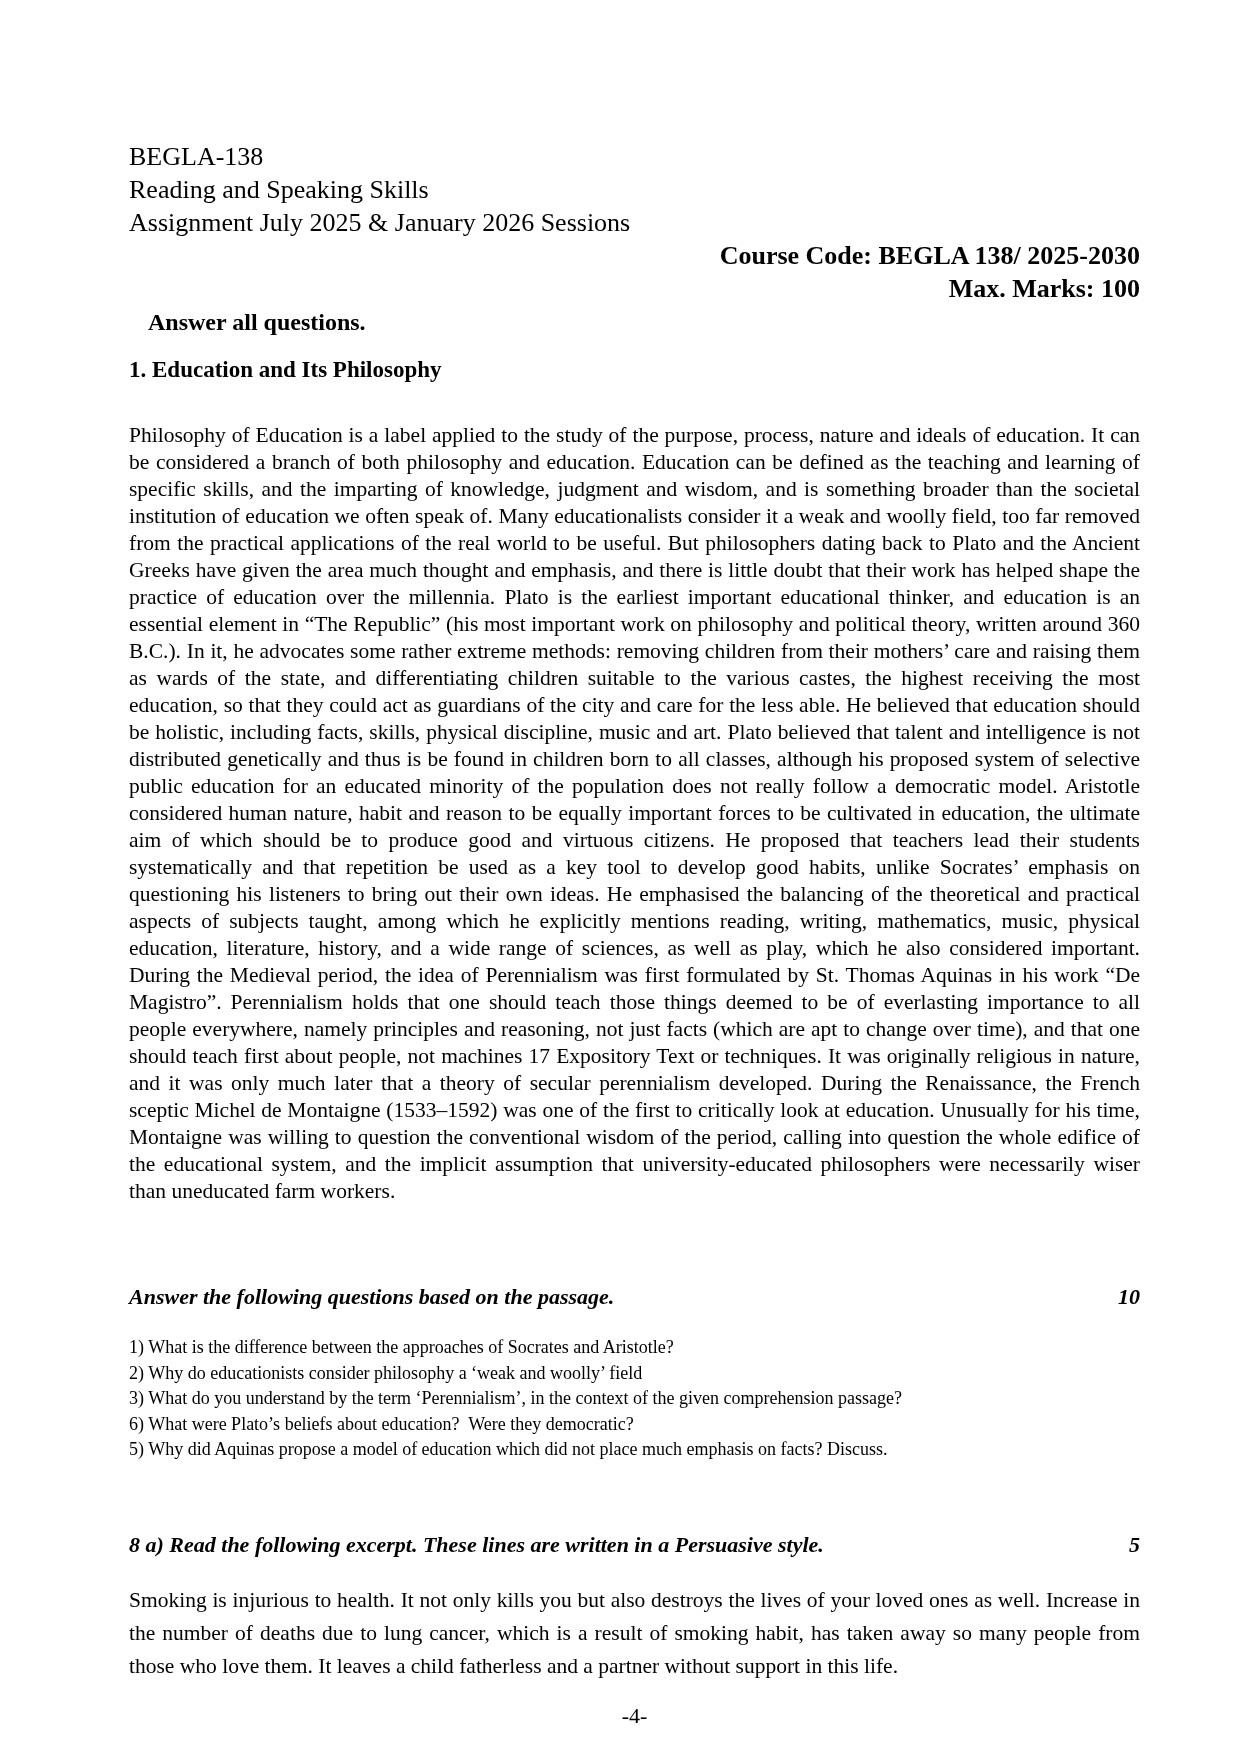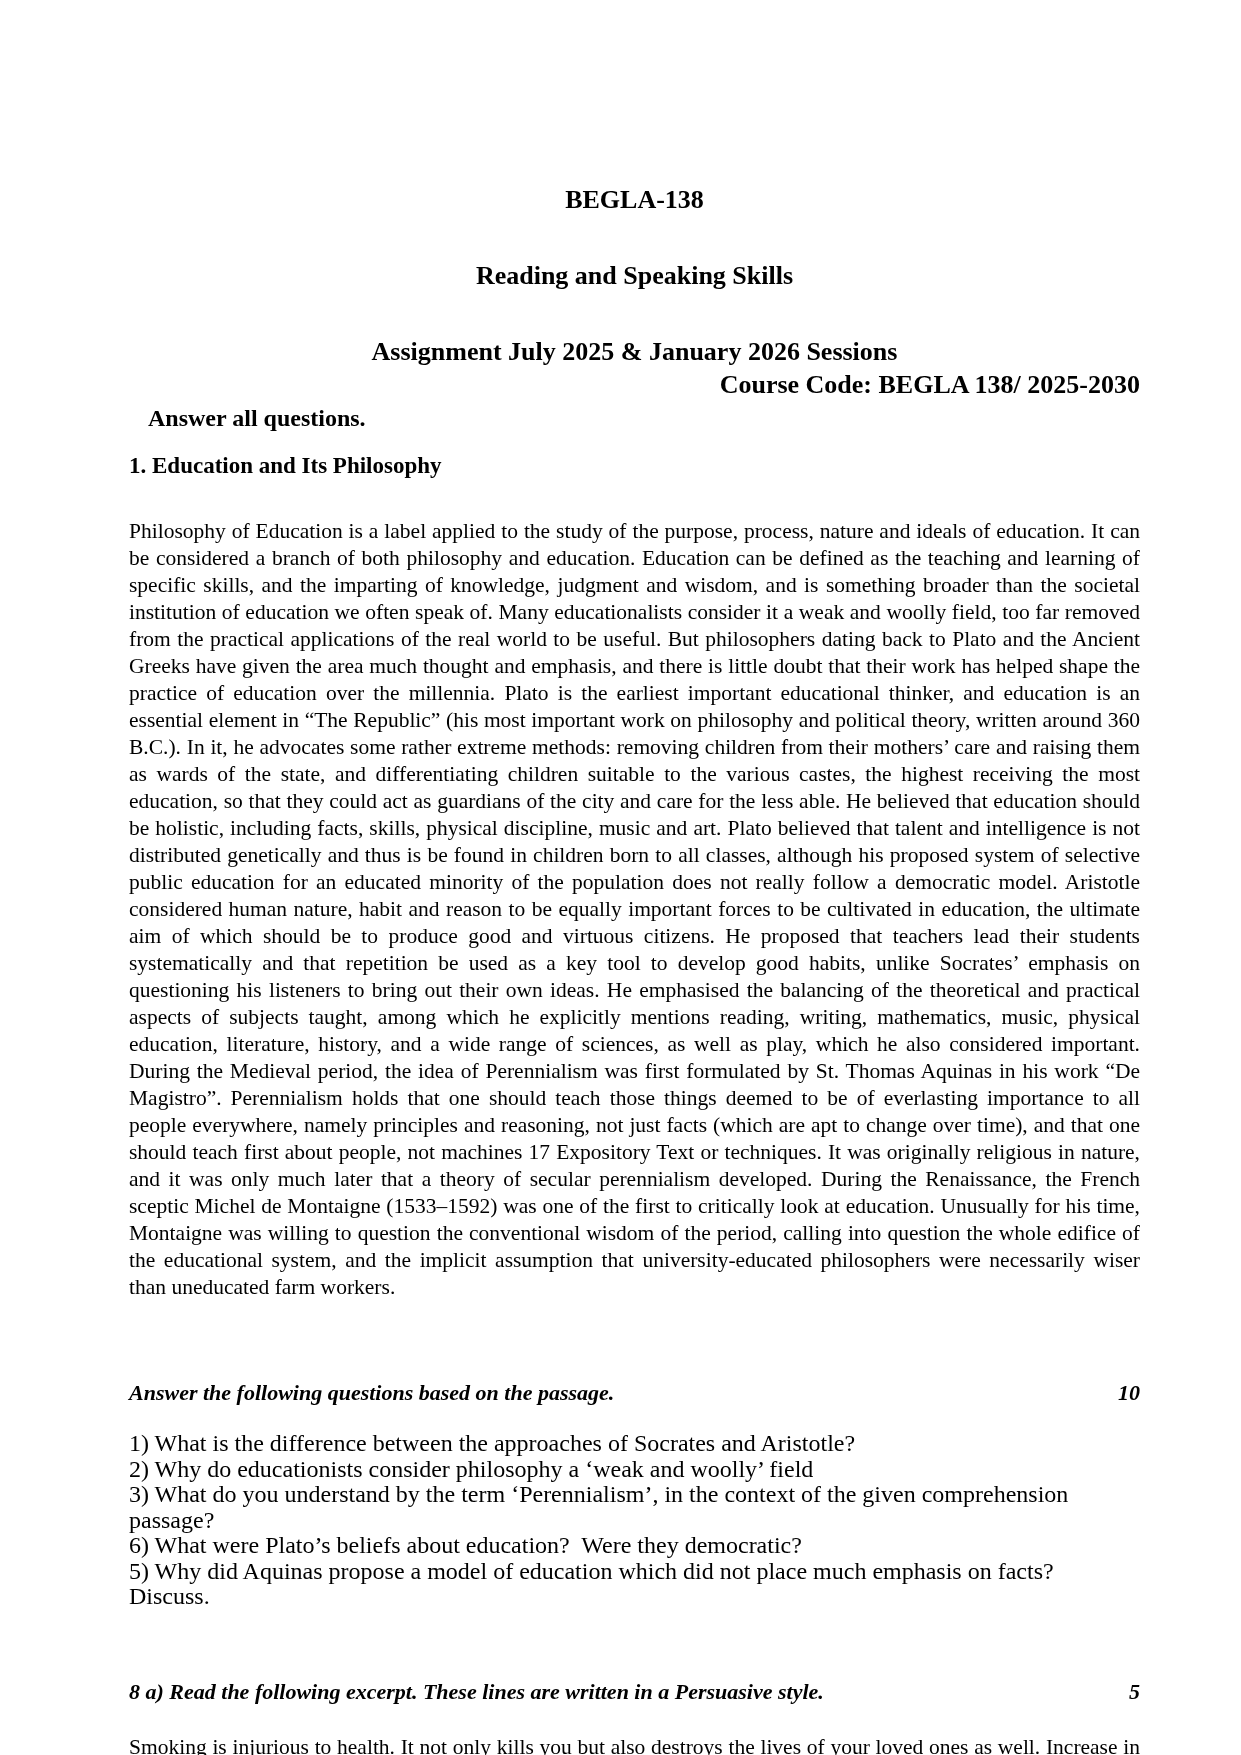--- a/index.html
+++ b/index.html
@@ -11,25 +11,23 @@
   .page {
     position: relative;
     width: 1241px;
     height: 1755px;
     background: #ffffff;
     padding: 140px 101px 0 129px;
     overflow: hidden;
   }
   .doc-header { width: 100%; }
   .center-line {
-    text-align: center;
-    font-weight: bold;
+    font-weight: normal;
     font-size: 26px;
     line-height: 33px;
-    margin-top: 43px;
   }
   .right-line {
     text-align: right;
     font-weight: bold;
     font-size: 26px;
     line-height: 33px;
   }
   .instruction-line {
     font-weight: bold;
     font-size: 24px;
@@ -57,21 +55,21 @@
     font-size: 22px;
     line-height: 28px;
     font-style: italic;
   }
   .marks-row .marks { padding-left: 20px; margin-top: 37px; }
   .questions {
     margin-top: 24px;
     list-style: none;
   }
   .q-line {
-    font-size: 24px;
+    font-size: 18px;
     line-height: 25.5px;
     white-space: pre-wrap;
   }
   .marks-row.second { margin-top: 31px; }
   .excerpt {
     margin-top: 25px;
     font-size: 21.5px;
     line-height: 33px;
     text-align: justify;
   }
@@ -85,20 +83,21 @@
 </head>
 <body>
 
 <div class="page">
 
   <header class="doc-header">
     <div class="center-line">BEGLA-138</div>
     <div class="center-line">Reading and Speaking Skills</div>
     <div class="center-line">Assignment July 2025 &amp; January 2026 Sessions</div>
     <div class="right-line">Course Code: BEGLA 138/ 2025-2030</div>
+    <div class="right-line">Max. Marks: 100</div>
     <div class="instruction-line">Answer all questions.</div>
   </header>
 
   <section>
     <h2 class="section1-heading">1. Education and Its Philosophy</h2>
     <p class="passage">Philosophy of Education is a label applied to the study of the purpose, process, nature and ideals of education. It can be considered a branch of both philosophy and education. Education can be defined as the teaching and learning of specific skills, and the imparting of knowledge, judgment and wisdom, and is something broader than the societal institution of education we often speak of. Many educationalists consider it a weak and woolly field, too far removed from the practical applications of the real world to be useful. But philosophers dating back to Plato and the Ancient Greeks have given the area much thought and emphasis, and there is little doubt that their work has helped shape the practice of education over the millennia. Plato is the earliest important educational thinker, and education is an essential element in “The Republic” (his most important work on philosophy and political theory, written around 360 B.C.). In it, he advocates some rather extreme methods: removing children from their mothers’ care and raising them as wards of the state, and differentiating children suitable to the various castes, the highest receiving the most education, so that they could act as guardians of the city and care for the less able. He believed that education should be holistic, including facts, skills, physical discipline, music and art. Plato believed that talent and intelligence is not distributed genetically and thus is be found in children born to all classes, although his proposed system of selective public education for an educated minority of the population does not really follow a democratic model. Aristotle considered human nature, habit and reason to be equally important forces to be cultivated in education, the ultimate aim of which should be to produce good and virtuous citizens. He proposed that teachers lead their students systematically and that repetition be used as a key tool to develop good habits, unlike Socrates’ emphasis on questioning his listeners to bring out their own ideas. He emphasised the balancing of the theoretical and practical aspects of subjects taught, among which he explicitly mentions reading, writing, mathematics, music, physical education, literature, history, and a wide range of sciences, as well as play, which he also considered important. During the Medieval period, the idea of Perennialism was first formulated by St. Thomas Aquinas in his work “De Magistro”. Perennialism holds that one should teach those things deemed to be of everlasting importance to all people everywhere, namely principles and reasoning, not just facts (which are apt to change over time), and that one should teach first about people, not machines 17 Expository Text or techniques. It was originally religious in nature, and it was only much later that a theory of secular perennialism developed. During the Renaissance, the French sceptic Michel de Montaigne (1533–1592) was one of the first to critically look at education. Unusually for his time, Montaigne was willing to question the conventional wisdom of the period, calling into question the whole edifice of the educational system, and the implicit assumption that university-educated philosophers were necessarily wiser than uneducated farm workers.</p>
 
     <div class="marks-row">
       <span>Answer the following questions based on the passage.</span>
       <span class="marks">10</span>

